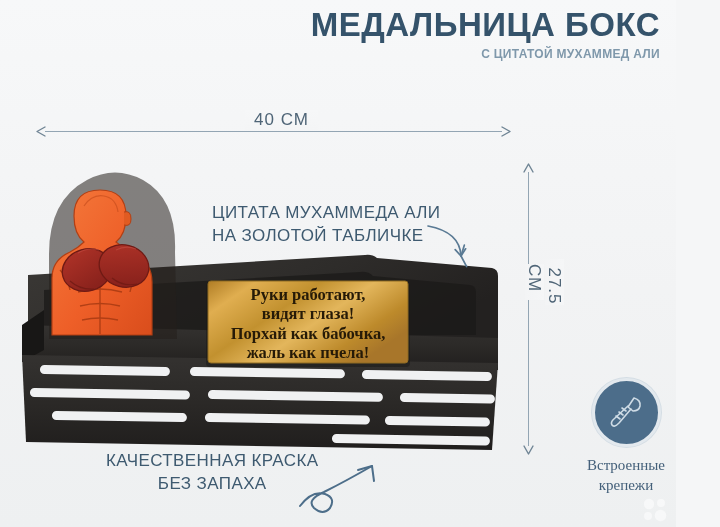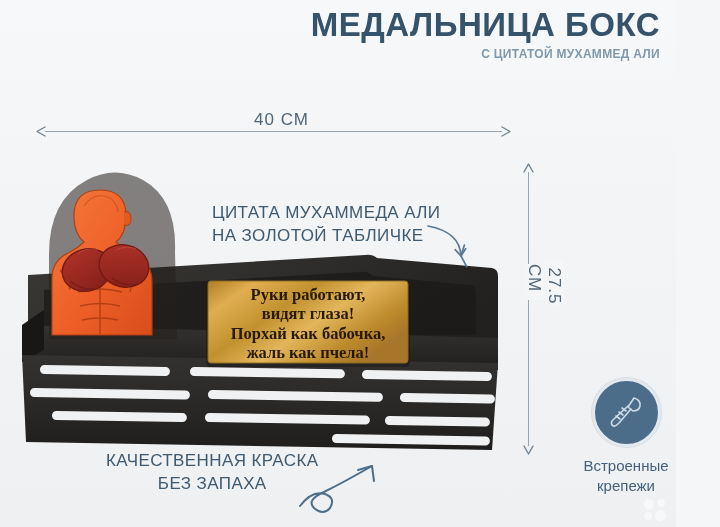--- a/index.html
+++ b/index.html
@@ -154,20 +154,21 @@
     margin-left: 46px;
   }
 
   
   .badge {
     position: absolute;
     left: 551px;
     top: 378px;
     width: 150px;
     text-align: center;
+    font-family: Liberation Serif, serif;
   }
   .badge .circ {
     width: 63px;
     height: 63px;
     margin: 0 auto;
     border-radius: 50%;
     background: #4c6d8a;
     border: 3px solid #e3e9ee;
     box-shadow: 0 0 0 1px #d4dde4;
     position: relative;

